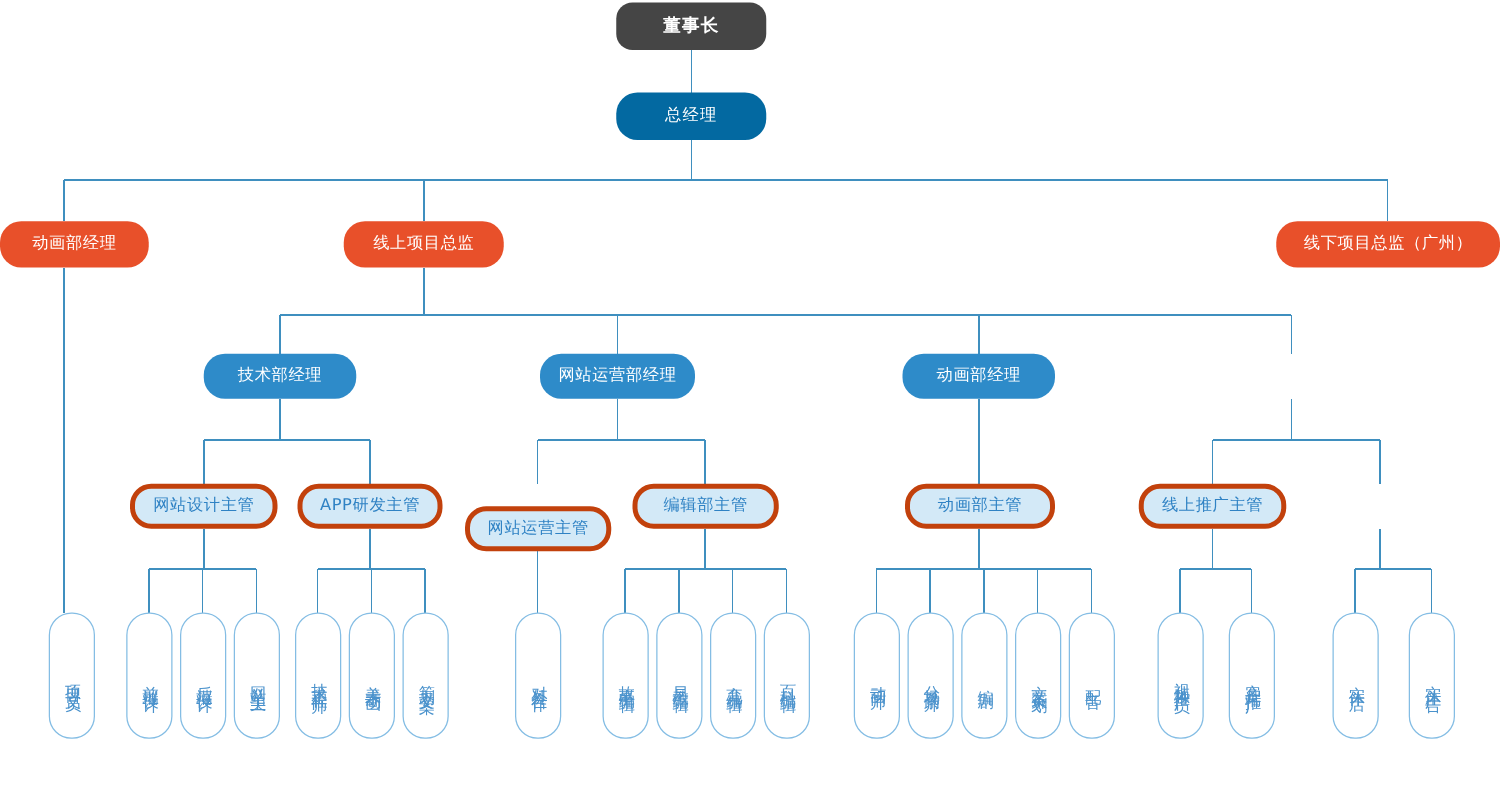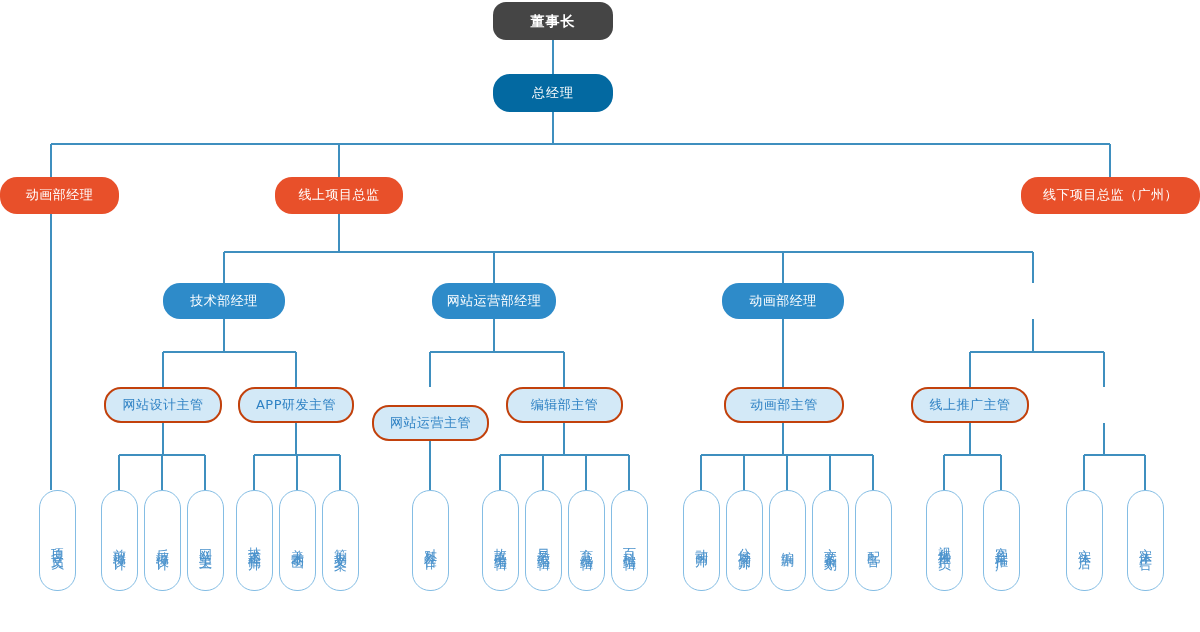--- a/index.html
+++ b/index.html
@@ -45,21 +45,21 @@
   
   .lvl-manager{
     background:#2e8bc9;color:#ffffff;
     border-radius:17px;
     font-size:13px;
     letter-spacing:.5px;
   }
   
   .lvl-supervisor{
     background:#d3e9f7;color:#2f82c4;
-    border:2px solid #c2410c;
+    border:4px solid #c2410c;
     border-radius:17px;
     font-size:13px;
     letter-spacing:.5px;
   }
   
   .lvl-staff{
     background:#ffffff;color:#4a92cc;
     border:1px solid #84bde4;
     border-radius:18px;
     font-size:13px;

